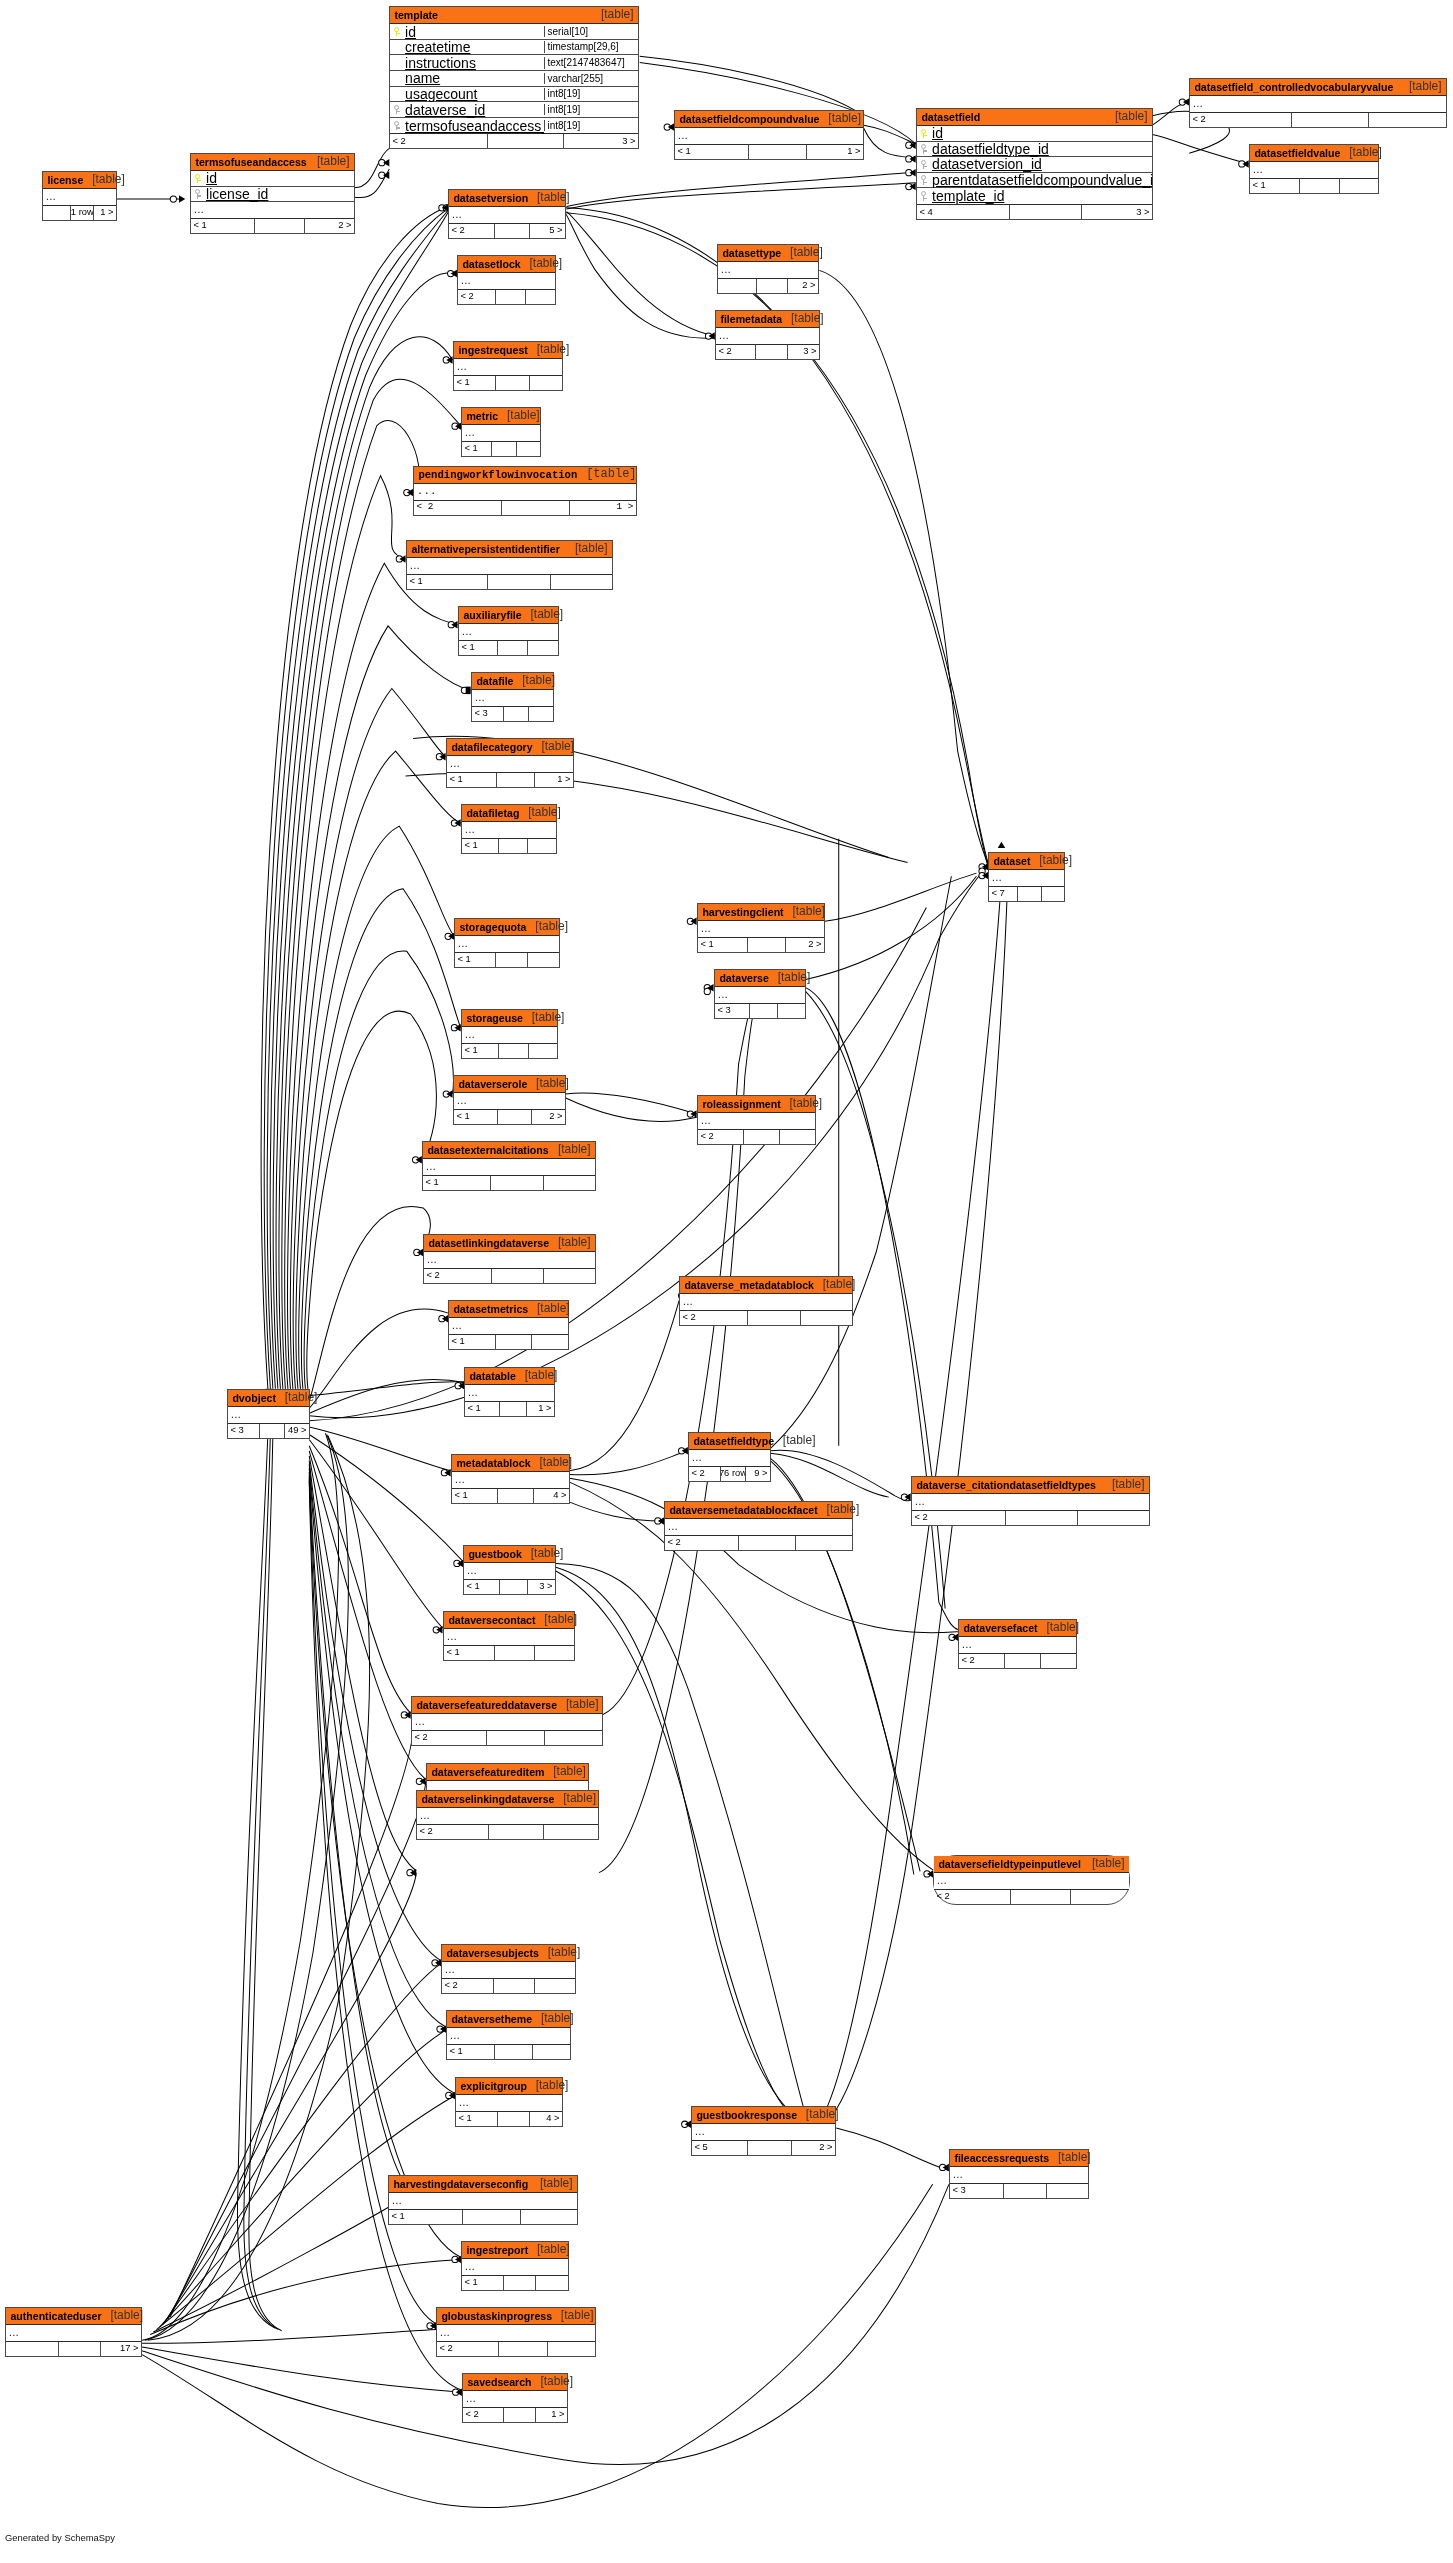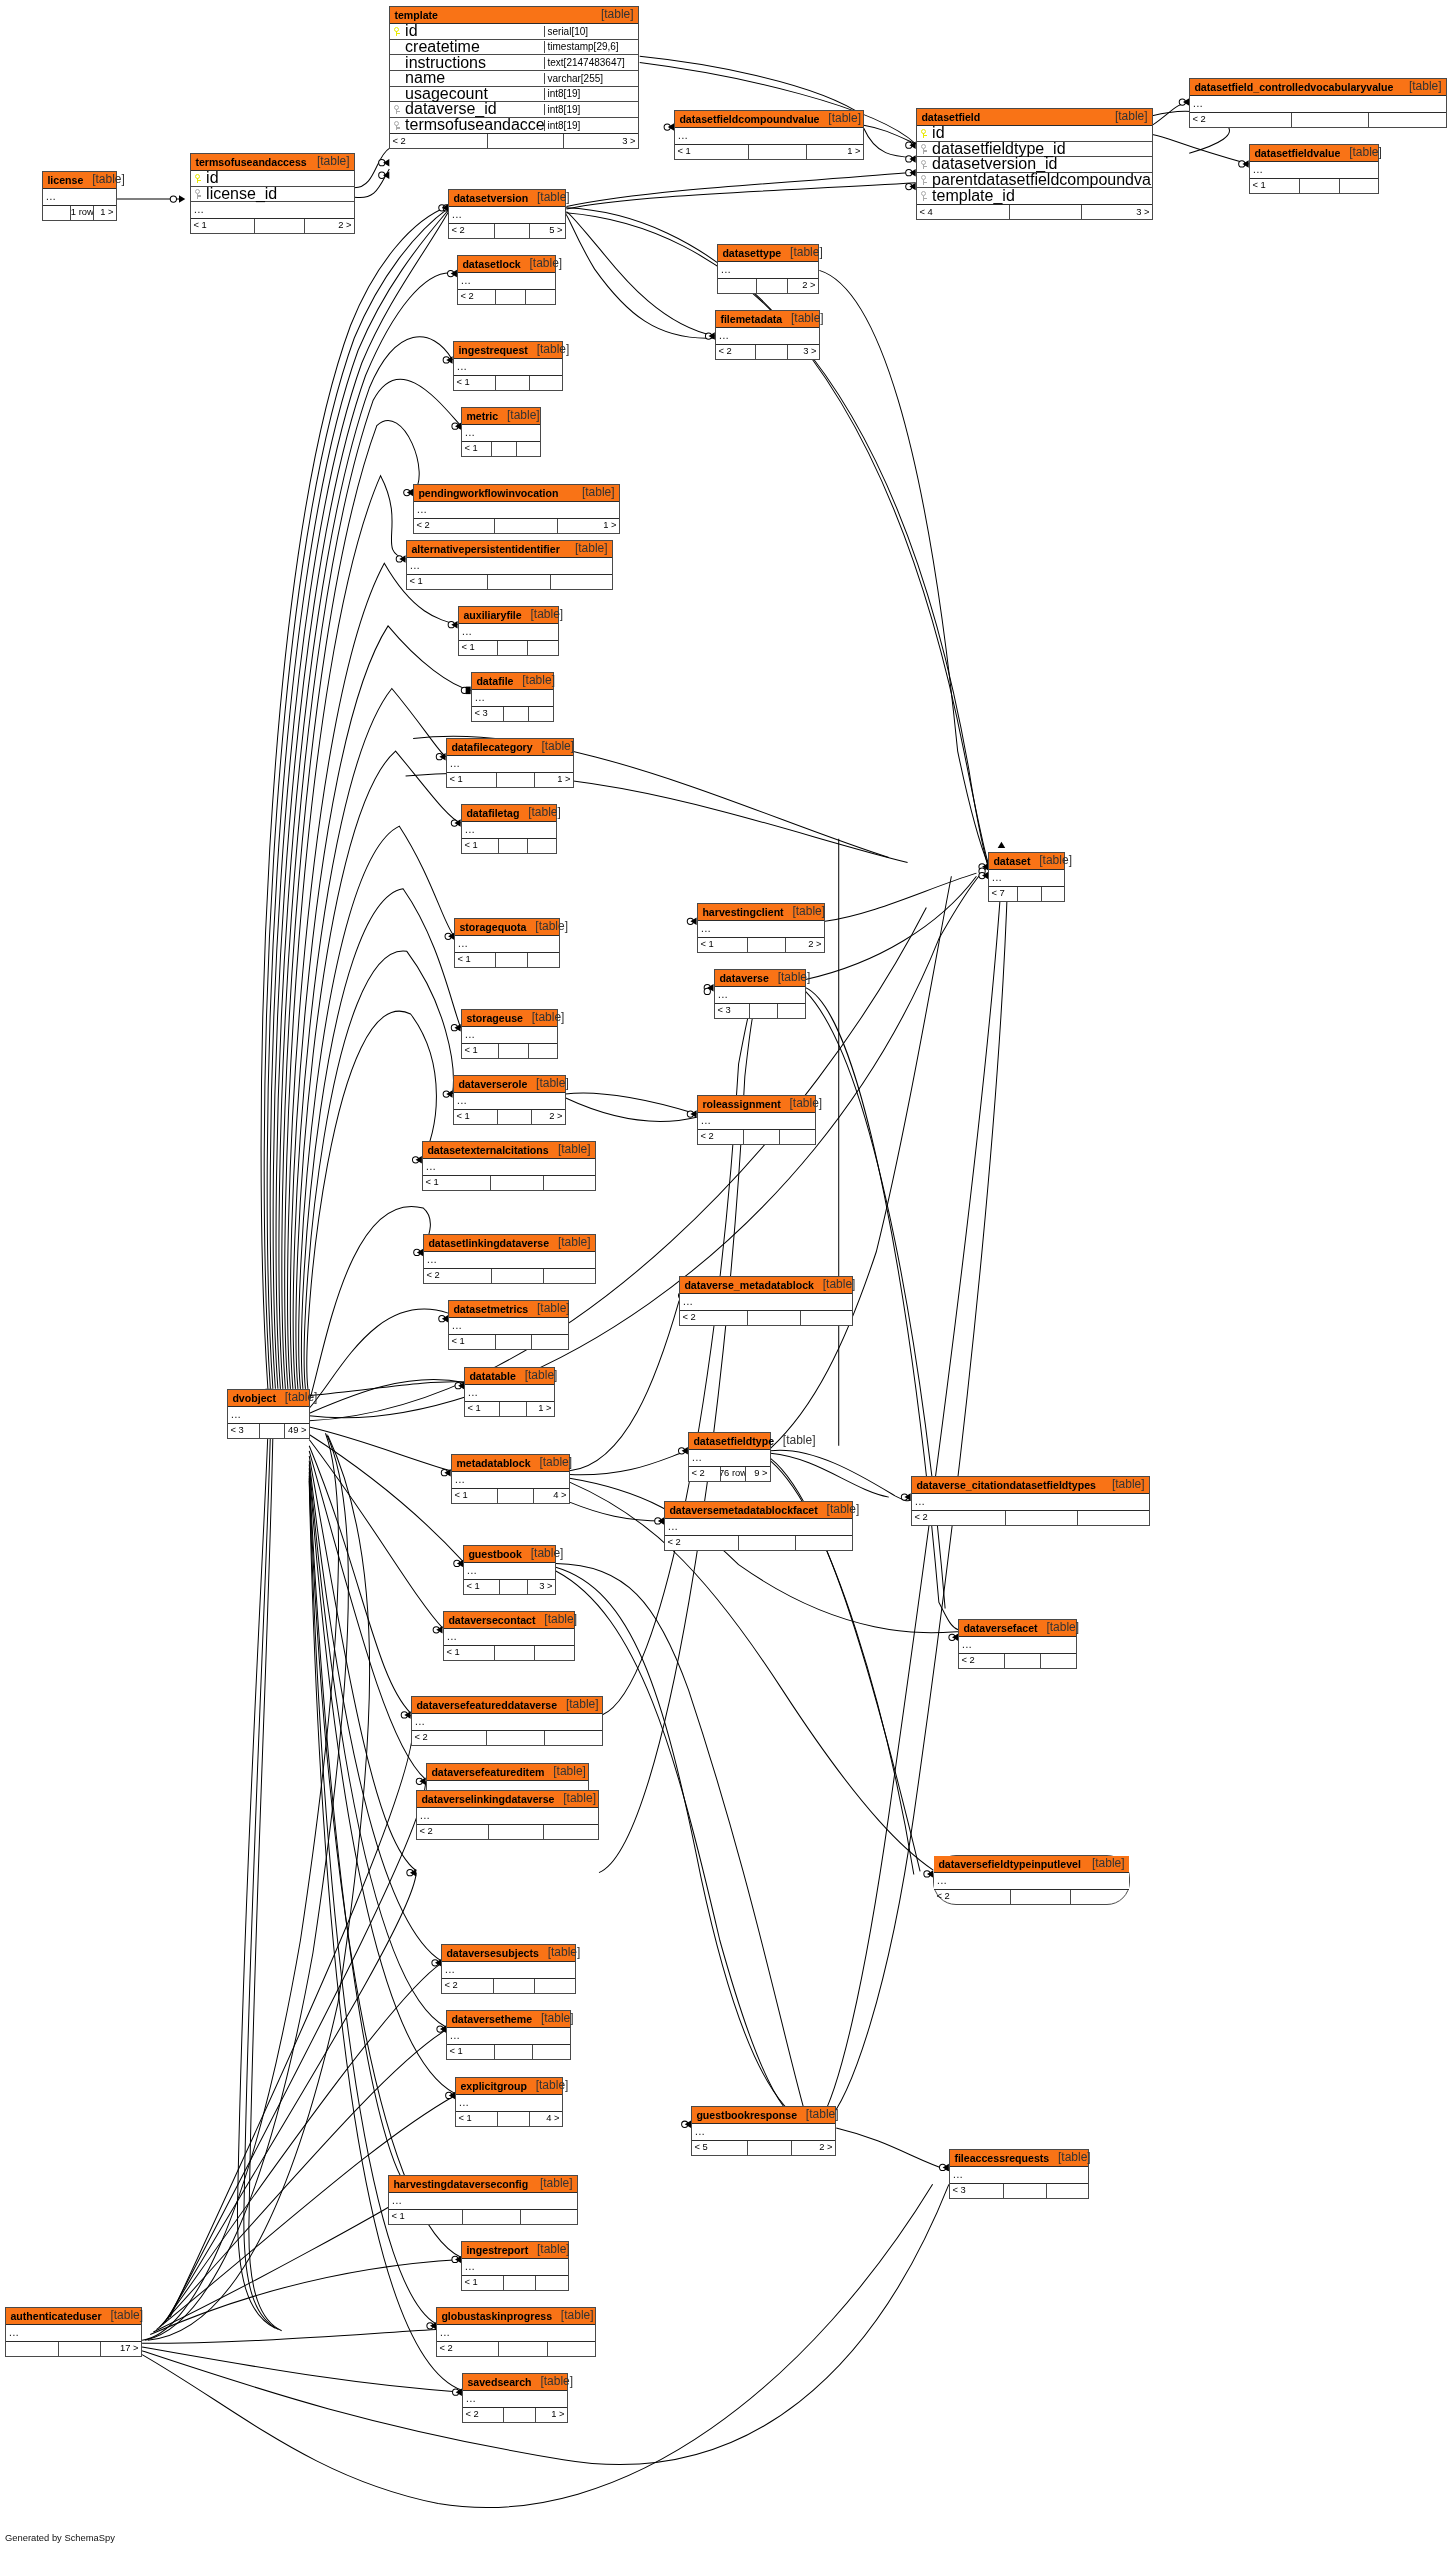--- a/index.html
+++ b/index.html
@@ -67,21 +67,22 @@
     min-width:13.8px;
     display:flex;
     align-items:center;
     justify-content:center;
   }
   .row .colname{
     flex:1;
     padding-left:1.3px;
     white-space:nowrap;
     overflow:hidden;
-    font-size:16px;
+    font-size:14px;
+    text-decoration:underline;
   }
   .row .coltype{
     border-left:0.6px solid #4a4a4a;
     padding-left:2.5px;
     width:94px;
     min-width:94px;
     box-sizing:border-box;
     white-space:nowrap;
     font-size:10px;
   }
@@ -715,21 +716,21 @@
           <div class="row">
             <span class="ellipsis">...</span>
           </div>
         </div>
         <div class="foot">
           <div class="fc left">&lt; 1</div>
           <div class="fc mid"></div>
           <div class="fc right"></div>
         </div>
       </div>
-      <div class="tbl" style="left: 413px; top: 484px; width: 207px;">
+      <div class="tbl" style="left: 413px; top: 466px; width: 224px; font-family: Liberation Mono, monospace;">
         <div class="hdr">
           <span class="nm">pendingworkflowinvocation</span>
           <span class="tag">[table]</span>
         </div>
         <div class="rows">
           <div class="row">
             <span class="ellipsis">...</span>
           </div>
         </div>
         <div class="foot">

